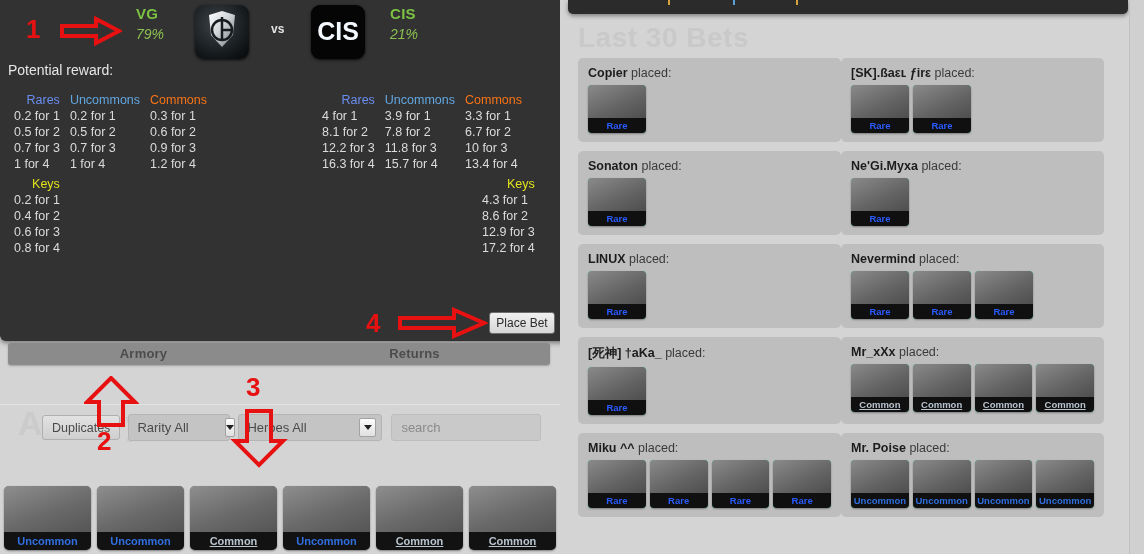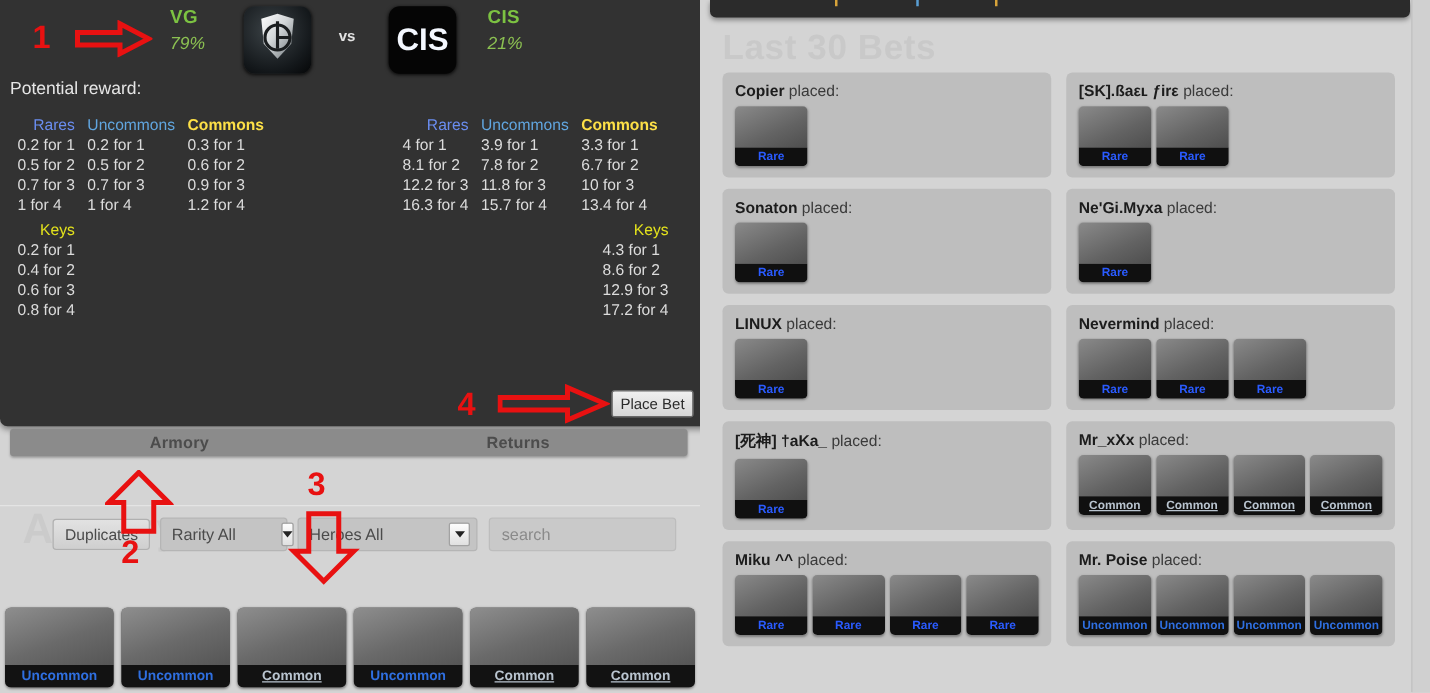--- a/index.html
+++ b/index.html
@@ -71,21 +71,21 @@
   #reward-right { left: 322px; }
   .reward-col { margin-right: 10px; }
   .reward-col .head {
     font-size: 12.5px; line-height: 16px; white-space: nowrap; text-align: right;
   }
   .reward-col .row {
     font-size: 12.5px; line-height: 16px; color: #dcdcdc; white-space: nowrap;
   }
   .head-rares { color: #6a8df0; }
   .head-uncommons { color: #61a6e0; }
-  .head-commons { color: #fde047; font-weight: bold; }
+  .head-commons { color: #f97316; }
   .head-keys { color: #e3e21c; }
 
   #keys-left { position: absolute; left: 14px; top: 176px; }
   #keys-right { position: absolute; left: 482px; top: 176px; }
 
   #place-bet-btn {
     position: absolute; left: 489px; top: 312px;
     width: 66px; height: 22px;
     background: linear-gradient(#f0f0f0, #d6d6d6);
     border: 1px solid #6e6e6e;
@@ -218,39 +218,39 @@
   .nav-tick { position: absolute; top: 0; width: 2px; height: 5px; }
   #bets-title {
     position: absolute; left: 18px; top: 22px;
     font-size: 28px; font-weight: bold; color: #c9c9c9;
     letter-spacing: .5px;
   }
   #bets-list {
     position: absolute; left: 18px; top: 58px;
     width: 548px;
     display: flex; flex-wrap: wrap;
-    gap: 9px 12px;
+    gap: 9px 0;
   }
   .bet-card {
     width: 263px;
     background: #bebebe;
     border-radius: 5px;
     padding: 8px 10px 9px 10px;
   }
   .bet-header {
     font-size: 12.5px; color: #3a3a3a; margin-bottom: 5px;
     white-space: nowrap; overflow: hidden;
   }
   .bet-header .player { font-weight: bold; color: #1c1c1c; }
   .bet-items { display: flex; gap: 4px; }
   .bet-item {
     width: 58px; height: 48px;
     border-radius: 4px;
     position: relative; overflow: hidden;
-    background: #a3a3a3;
+    background: #14b8a6;
     box-shadow: 0 1px 2px rgba(0,0,0,.35);
     cursor: pointer;
   }
   .bet-art {
     position: absolute; left: 0; top: 0; width: 100%; height: 33px;
     background: linear-gradient(155deg,#8a8a8a 0%,#636363 60%,#4e4e4e 100%);
   }
   .bet-label {
     position: absolute; left: 0; bottom: 0; width: 100%; height: 15px;
     background: #101010;

